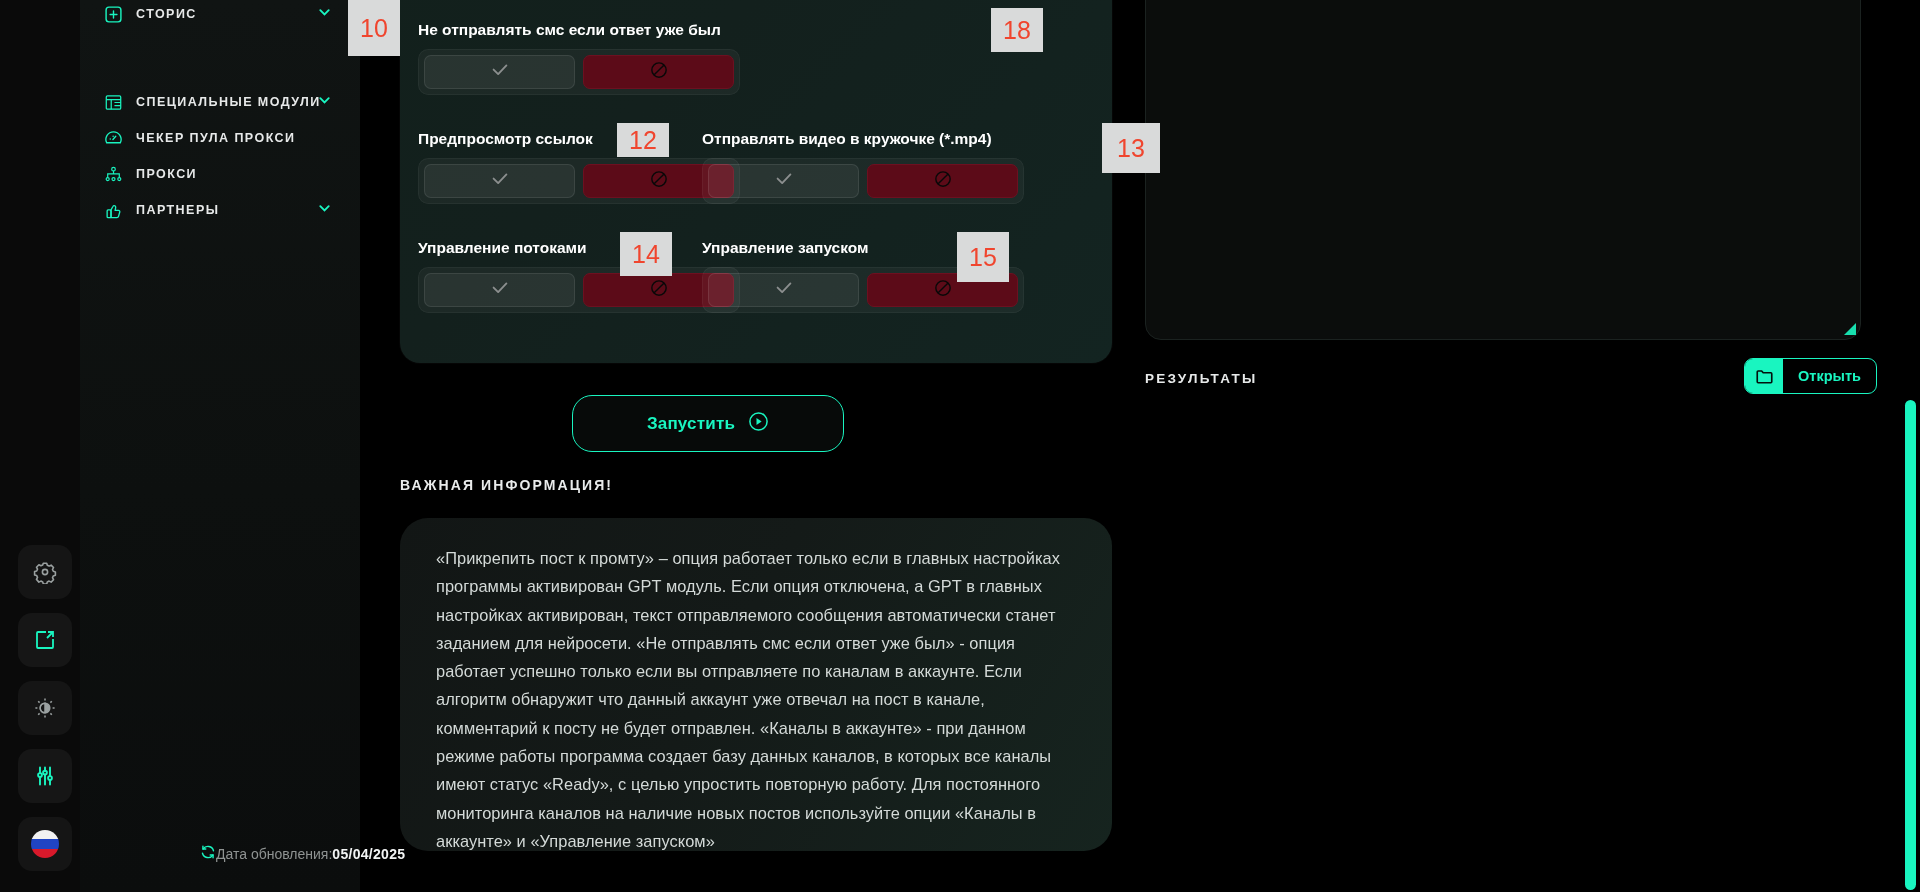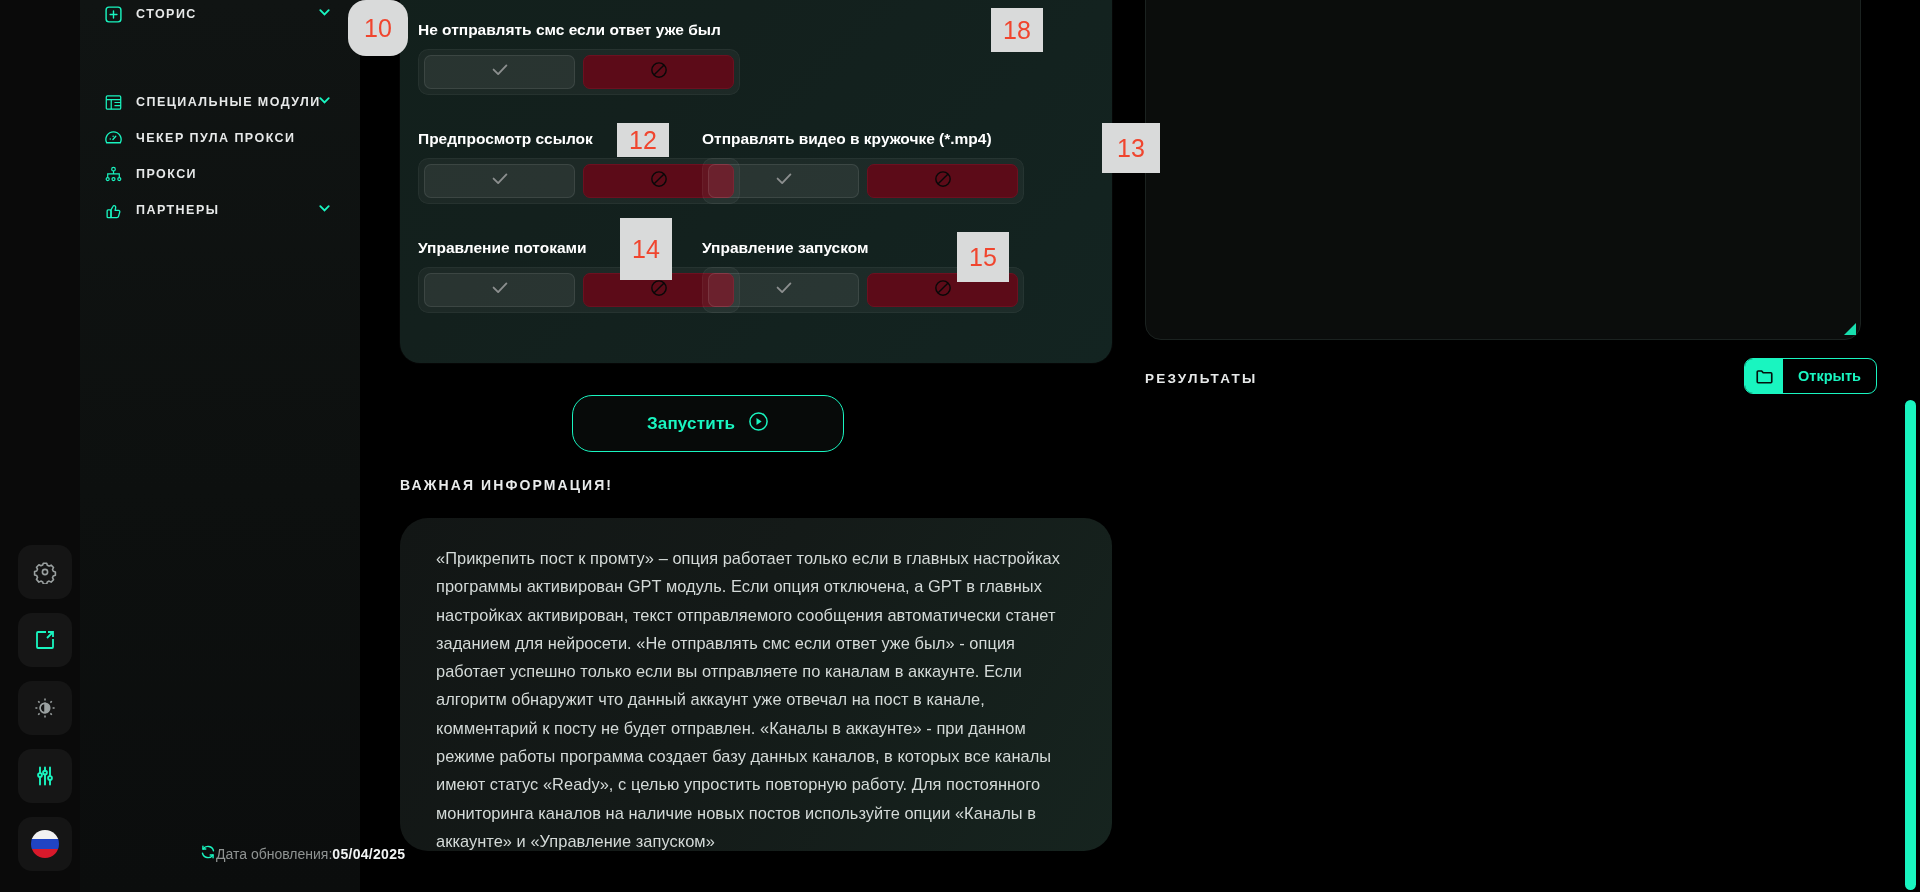--- a/index.html
+++ b/index.html
@@ -445,20 +445,20 @@
         <svg width="19" height="19" viewBox="0 0 22 22" fill="none" stroke="#03110d" stroke-width="1.9" stroke-linejoin="round">
           <path d="M2.6 17.2V5.6a1 1 0 0 1 1-1h4.1l1.8 2.1h8.9a1 1 0 0 1 1 1v9.5a1 1 0 0 1-1 1H3.6a1 1 0 0 1-1-1z"></path>
         </svg>
       </div>
       <div class="open-txt">Открыть</div>
     </div>
 
     <div class="page-scroll"></div>
   </div>
 
-  <div class="badge" style="left:348px; top:0px;   width:60px; height:56px;border-radius:18px;">10</div>
+  <div class="badge" style="left:348px; top:0px;   width:52px; height:56px;">10</div>
   <div class="badge" style="left:991px; top:8px;   width:52px; height:44px;">18</div>
   <div class="badge" style="left:617px; top:123px; width:52px; height:34px;">12</div>
   <div class="badge" style="left:1090px;top:123px; width:58px; height:50px;margin-left:12px;">13</div>
-  <div class="badge" style="left:620px; top:218px; width:52px; height:62px;">14</div>
+  <div class="badge" style="left:620px; top:232px; width:52px; height:44px;">14</div>
   <div class="badge" style="left:957px; top:232px; width:52px; height:50px;">15</div>
 
 </div>
 
 </body></html>

